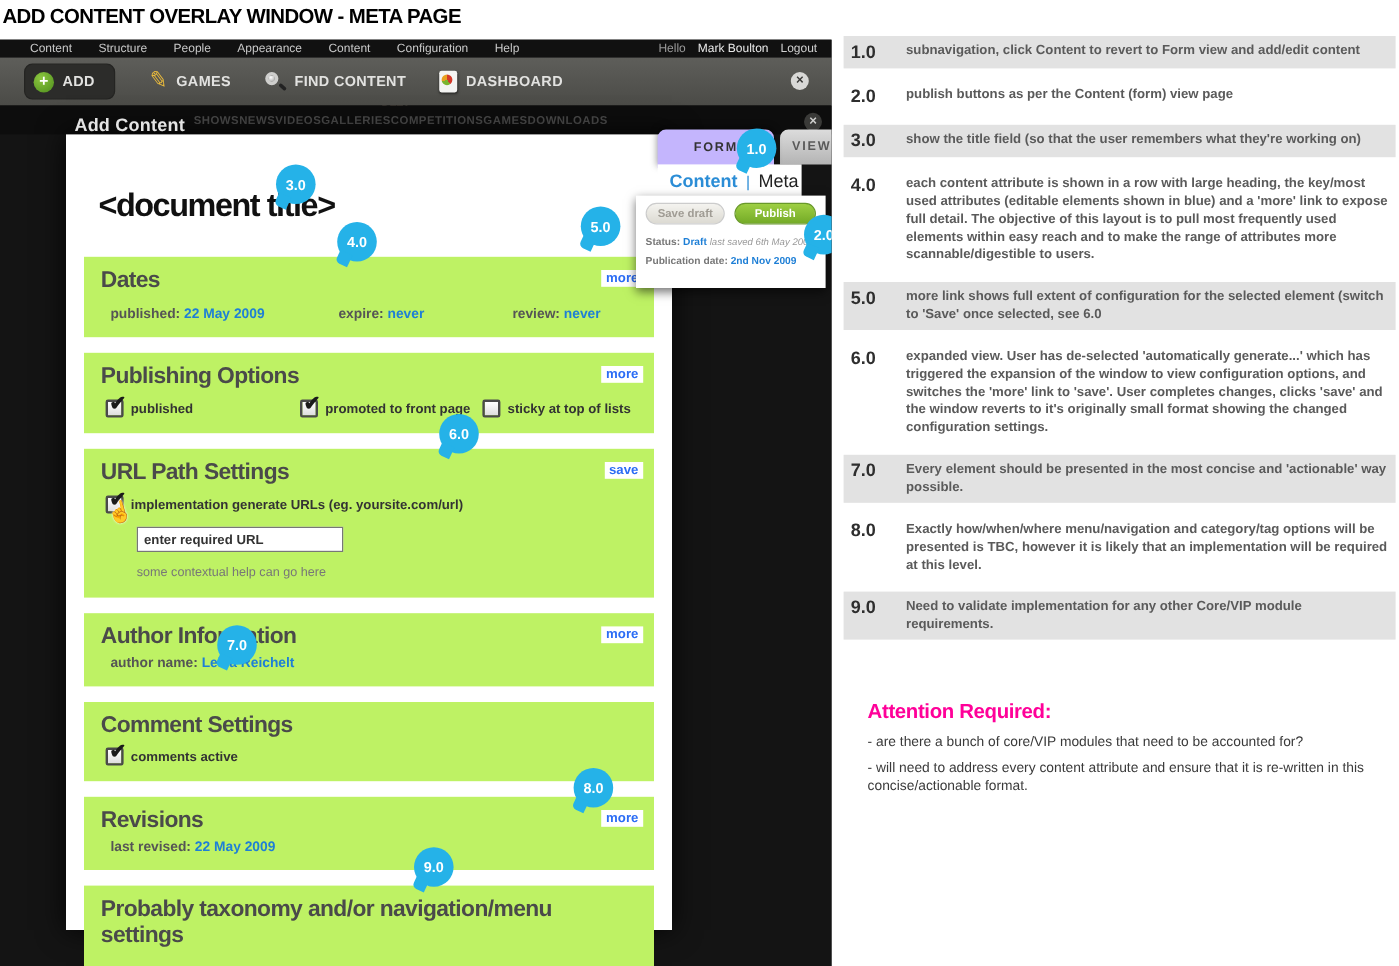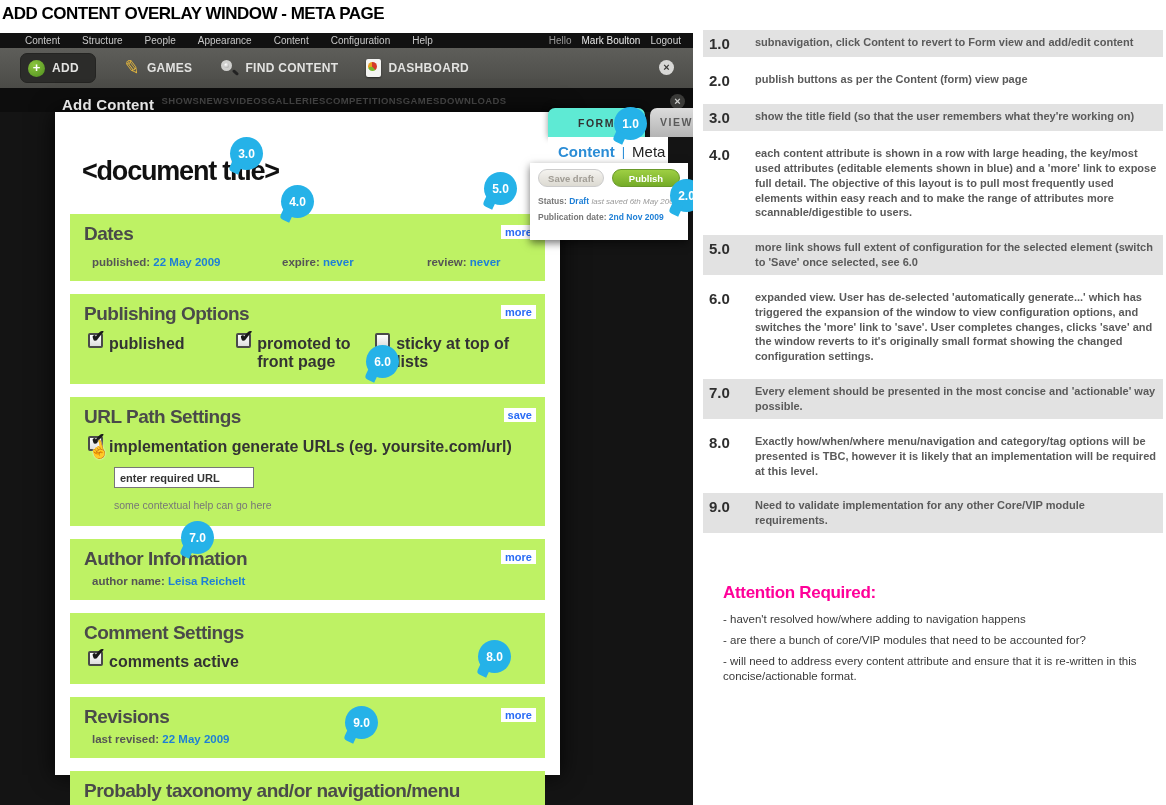--- a/index.html
+++ b/index.html
@@ -52,29 +52,29 @@
   .fieldrow { display:flex; margin-top:11px; padding-left:8px; }
   .fld { font-size:11.5px; font-weight:bold; color:#555; }
   .fld .val { color:#1e7fd6; }
   .fld.c1 { width:190px; } .fld.c2 { width:145px; }
 
   .checkrow { display:flex; margin-top:8px; padding-left:4px; }
   .chk { display:flex; align-items:flex-start; }
   .chk.w1 { width:162px; } .chk.w2 { width:152px; }
   .box { position:relative; width:15px; height:15px; border:2px solid #4a4a4a; border-radius:2px; background:linear-gradient(#fff,#dedede); flex:none; }
   .box .tick { position:absolute; left:1px; top:-7px; font-size:17px; font-weight:bold; color:#1a1a1a; line-height:17px; }
-  .chk label { font-size:16px; font-weight:bold; color:#333; margin-left:6px; margin-top:2px; }
+  .chk label { font-size:11px; font-weight:bold; color:#333; margin-left:6px; margin-top:2px; }
   .hand { position:absolute; left:5px; top:4px; font-size:17px; color:#1a1a1a; text-shadow:0 0 2px #fff; transform:rotate(-15deg); z-index:2; }
 
-  .url-input { display:block; margin:11px 0 0 30px; width:140px; height:21px; border:1px solid #777; background:#fff; font-family:"Liberation Sans",sans-serif; font-size:11px; font-weight:bold; color:#333; padding:0 5px; }
+  .url-input { display:block; margin:11px 0 0 30px; width:172px; height:21px; border:1px solid #777; background:#fff; font-family:"Liberation Sans",sans-serif; font-size:11px; font-weight:bold; color:#333; padding:0 5px; }
   .help-text { margin:11px 0 2px 30px; font-size:10.5px; color:#777; }
   .sec-spacer { height:24px; }
 
   
-  .tab-form { position:absolute; left:548px; top:75px; width:97px; height:32px; background:#5eead4; border-radius:7px 7px 0 0; text-align:center; line-height:30px; font-size:10.5px; font-weight:bold; letter-spacing:1.5px; color:#333; z-index:6; box-shadow:0 -2px 6px rgba(0,0,0,.4); }
+  .tab-form { position:absolute; left:548px; top:75px; width:97px; height:32px; background:#c4b5fd; border-radius:7px 7px 0 0; text-align:center; line-height:30px; font-size:10.5px; font-weight:bold; letter-spacing:1.5px; color:#333; z-index:6; box-shadow:0 -2px 6px rgba(0,0,0,.4); }
   .tab-view { position:absolute; left:650px; top:75px; width:80px; height:29px; background:linear-gradient(#dcdcdc,#b4b4b4); border-radius:7px 7px 0 0; text-align:left; padding-left:10px; line-height:28px; font-size:10.5px; font-weight:bold; letter-spacing:1.5px; color:#5a5a5a; z-index:5; }
   .subnav { position:absolute; left:548px; top:104px; width:120px; height:28px; background:#fff; z-index:6; display:flex; align-items:center; padding-left:10px; gap:7px; }
   .subnav .content { color:#2b8dd6; font-size:15px; font-weight:bold; }
   .subnav .pipe { color:#2b8dd6; font-size:13px; }
   .subnav .meta { color:#222; font-size:15px; }
   .pub-panel { position:absolute; left:530px; top:130px; width:158px; height:77px; background:#fff; box-shadow:0 3px 8px rgba(0,0,0,.55); z-index:6; padding:6px 8px 0; }
   .btnrow { display:flex; gap:8px; }
   .btn-savedraft { width:68px; height:18px; border-radius:10px; background:linear-gradient(#f4f3ef,#dcdad2); border:1px solid #ccc; color:#a09c94; font-size:9.5px; font-weight:bold; text-align:center; line-height:17px; }
   .btn-publish { width:70px; height:18px; border-radius:10px; background:linear-gradient(#9ecf43,#74ab27); border:1px solid #69992a; color:#fff; font-size:9.5px; font-weight:bold; text-align:center; line-height:17px; }
   .statusline { margin-top:9px; font-size:8.5px; font-weight:bold; color:#777; }
@@ -340,17 +340,16 @@
     <div class="num">8.0</div>
       <div class="txt">Exactly how/when/where menu/navigation and category/tag options will be presented is TBC, however it is likely that an implementation will be required at this level.</div>
   </div>
   <div class="arow shaded">
     <div class="num">9.0</div>
       <div class="txt">Need to validate implementation for any other Core/VIP module requirements.</div>
   </div>
 
   <div class="attention">
     <h3>Attention Required:</h3>
-    <div class="aline">- haven't resolved how/where adding to navigation happens</div>
     <div class="aline">- are there a bunch of core/VIP modules that need to be accounted for?</div>
     <div class="aline">- will need to address every content attribute and ensure that it is re-written in this concise/actionable format.</div>
   </div>
 </div>
 
 </body></html>

